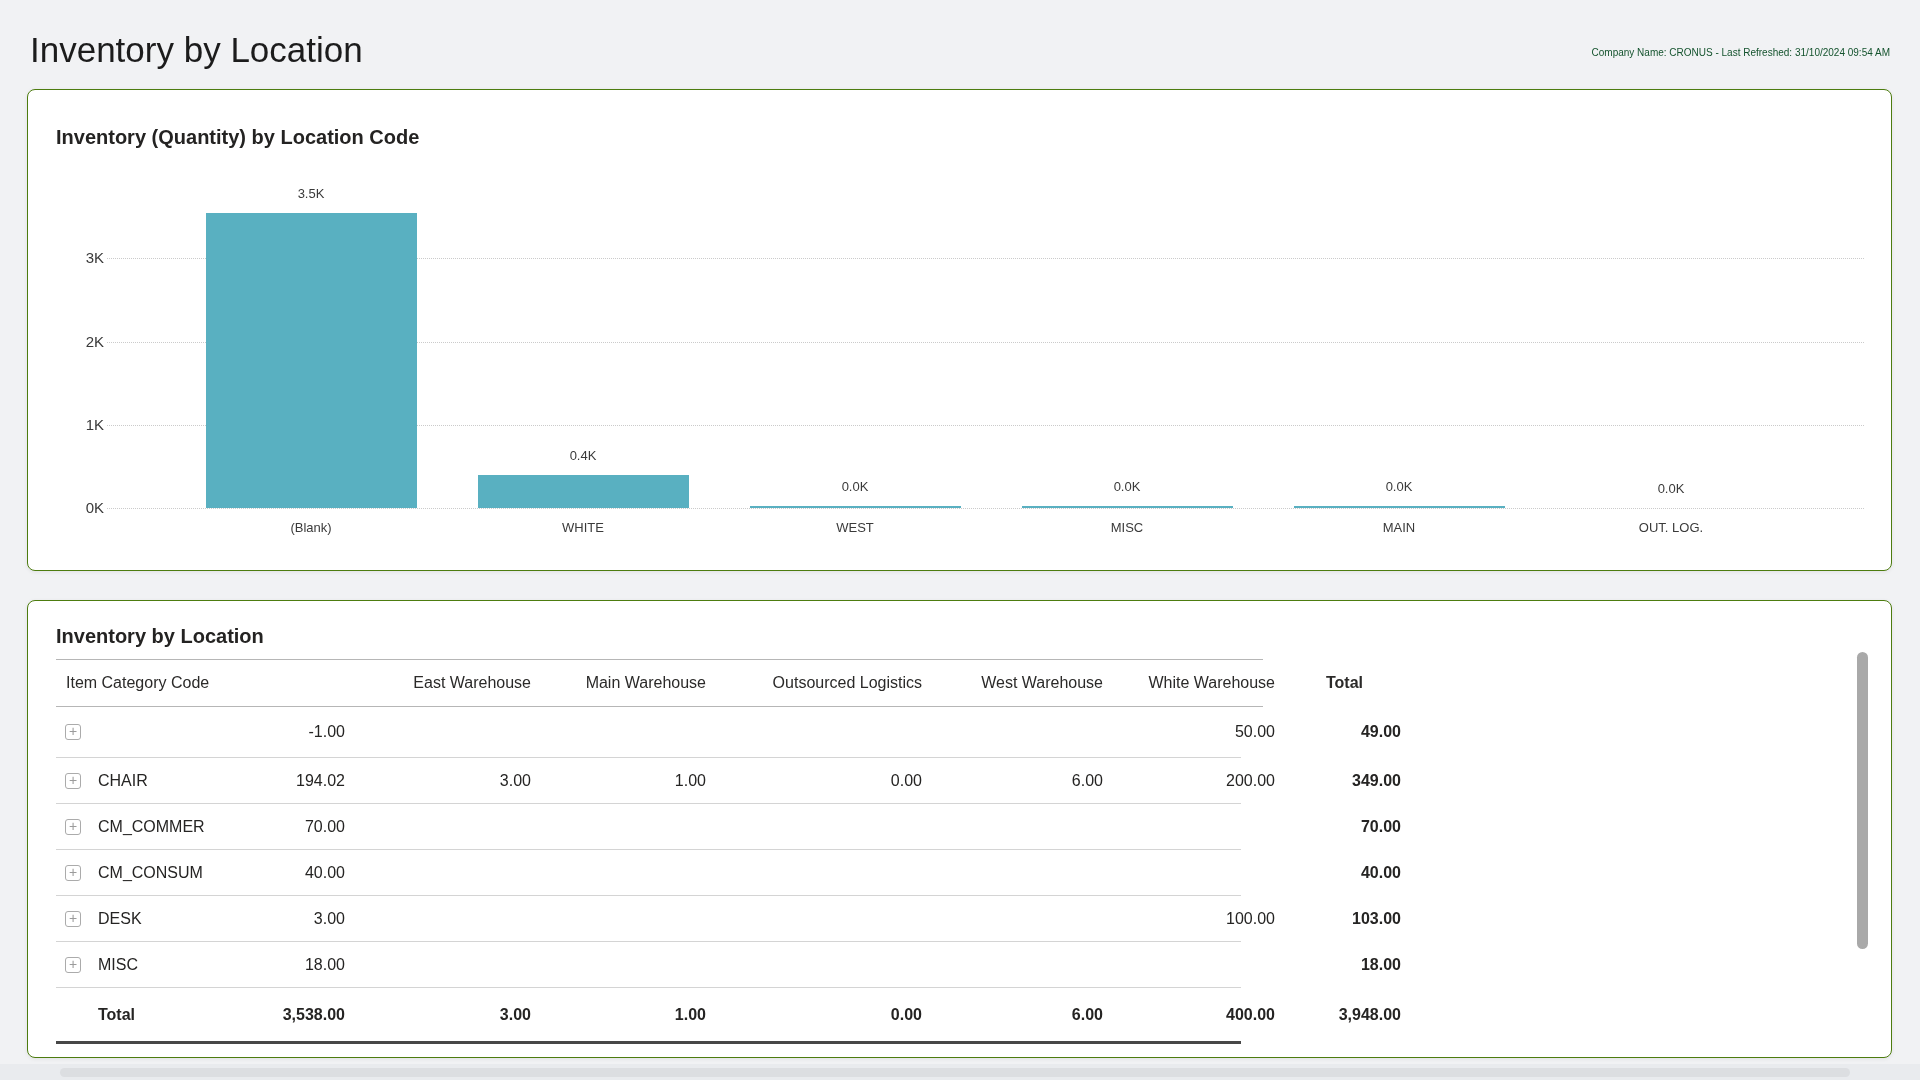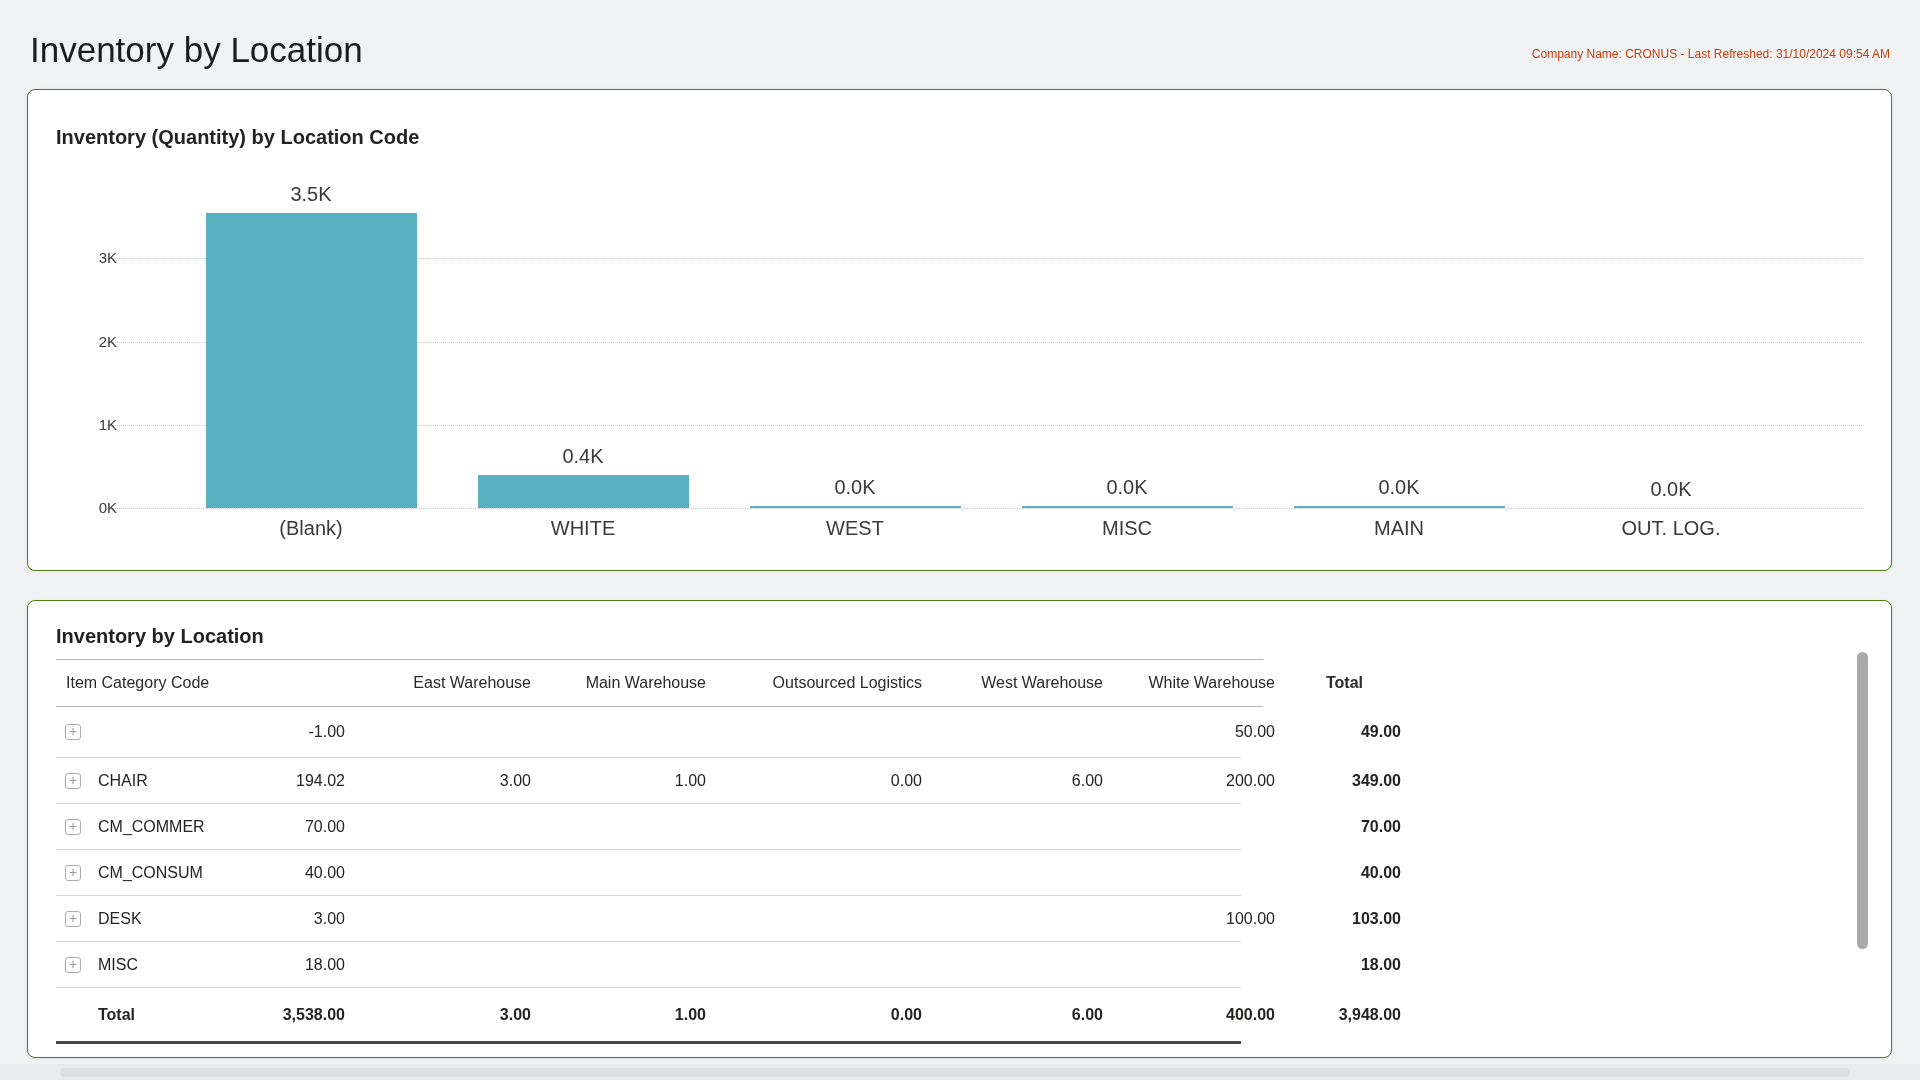--- a/index.html
+++ b/index.html
@@ -14,36 +14,36 @@
     border:1px solid #4d7c0f;border-radius:8px;
     box-shadow:0 1px 4px rgba(0,0,0,0.07);
     box-sizing:border-box;
   }
   #page-title{
     position:absolute;left:30px;top:30px;
     font-size:35px;font-weight:400;color:#1c1c1c;
   }
   #page-meta{
     position:absolute;right:30px;top:47px;
-    font-size:12px;color:#c2410c;
+    font-size:10px;color:#14532d;
   }
   #chart-card{left:27px;top:89px;width:1865px;height:482px;}
   #table-card{left:27px;top:600px;width:1865px;height:458px;}
   .card-title{
     position:absolute;left:28px;
     font-size:20px;font-weight:700;color:#242322;white-space:nowrap;
   }
   #chart-title{top:36px;}
   #table-title{top:24px;}
 
   
   .gridline{position:absolute;left:79px;width:1757px;height:0;border-top:1px dotted #cbcbcb;}
-  .ytick{position:absolute;left:17px;width:50px;text-align:right;font-size:15px;color:#3a3a3a;line-height:20px;padding-left:22px;}
+  .ytick{position:absolute;left:4px;width:50px;text-align:right;font-size:15px;color:#3a3a3a;line-height:20px;padding-left:22px;}
   .bar{position:absolute;}
-  .val-label,.x-label{position:absolute;width:272px;text-align:center;font-size:20px;color:#3a3a3a;line-height:18px;white-space:nowrap;}
+  .val-label,.x-label{position:absolute;width:272px;text-align:center;font-size:13px;color:#3a3a3a;line-height:18px;white-space:nowrap;}
 
   
   #table-area{position:absolute;left:28px;top:0;width:1185px;}
   .t-row{
     display:grid;
     grid-template-columns:157px 106px 160px 149px 190px 155px 146px 100px;
     align-items:center;
     width:1185px;box-sizing:border-box;padding-right:22px;gap:26px;
   }
   .t-row > div{font-size:16px;min-height:1px;}

